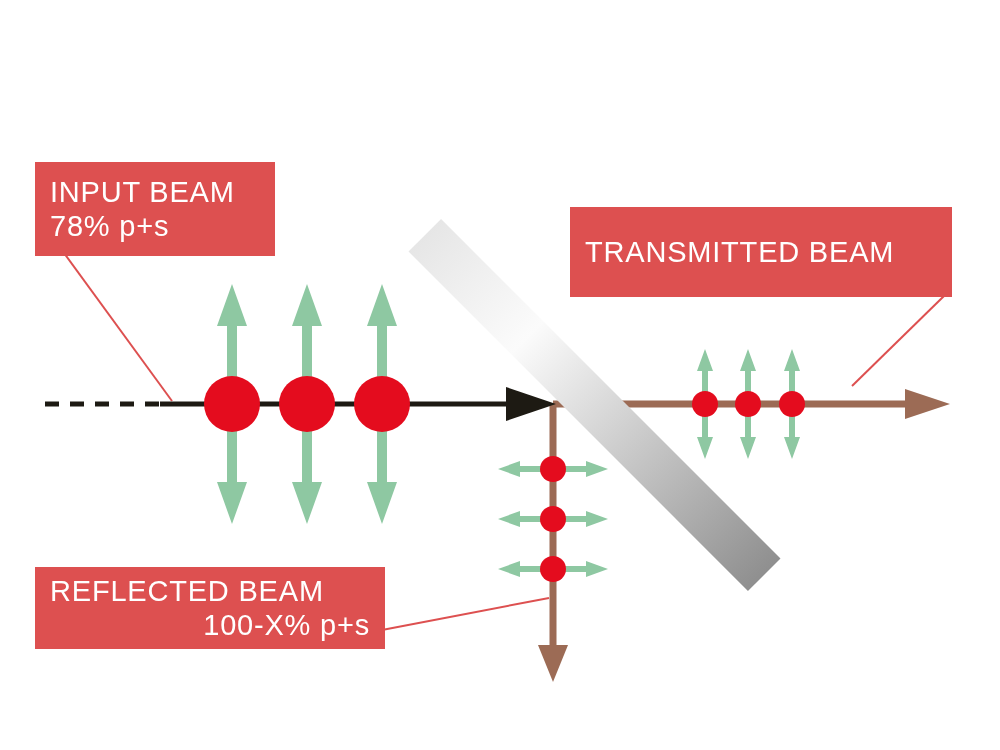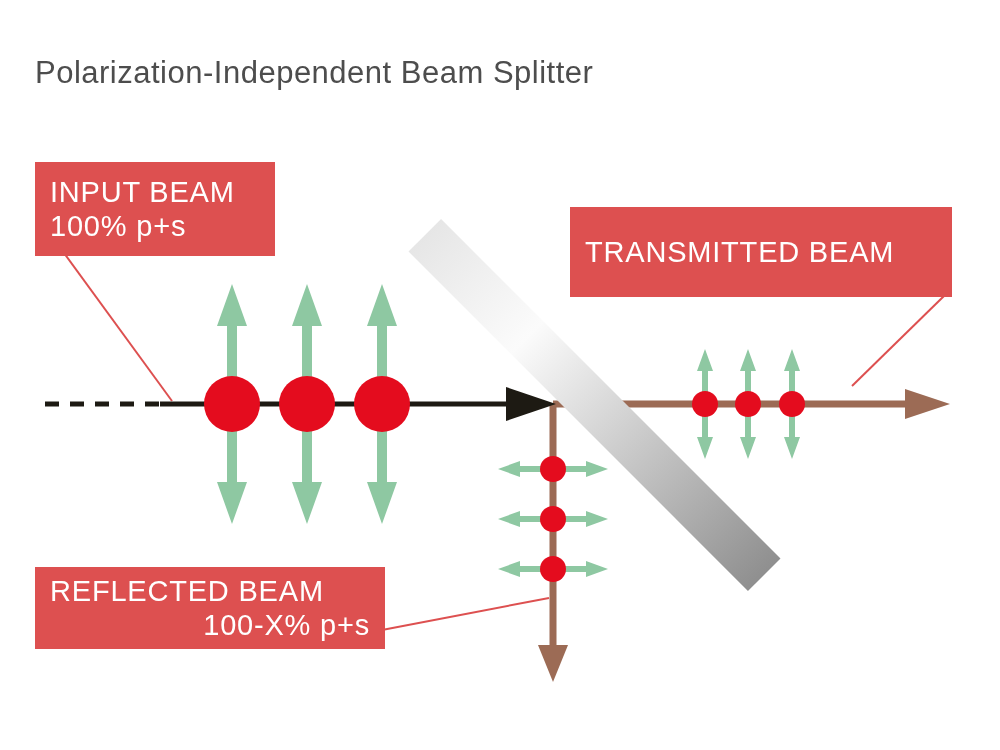--- a/index.html
+++ b/index.html
@@ -57,21 +57,20 @@
   .dark-fill    { fill: var(--input-beam, #1d1a13); }
   .dot          { fill: var(--beam-red, #e40c1e); }
   .green-arrow  { fill: var(--polarization-green, #8ec8a2); }
   .leader       { stroke: var(--label-bg, #dd5050); stroke-width: 2; }
 </style>
 </head>
 <body>
 
 <div id="stage">
 
-  <div class="page-title">Polarization-Independent Beam Splitter</div>
 
   <svg class="diagram" width="1000" height="750" viewBox="0 0 1000 750">
     <defs>
       <linearGradient id="splitGrad" x1="0" y1="0" x2="1" y2="0">
         <stop offset="0" stop-color="#e6e6e6"></stop>
         <stop offset="0.3" stop-color="#fbfbfb"></stop>
         <stop offset="0.7" stop-color="#bdbdbd"></stop>
         <stop offset="1" stop-color="#8f8f8f"></stop>
       </linearGradient>
 
@@ -114,21 +113,21 @@
     <use href="#dblArrowSm" class="green-arrow" transform="translate(553,469) rotate(90)"></use>
     <use href="#dblArrowSm" class="green-arrow" transform="translate(553,519) rotate(90)"></use>
     <use href="#dblArrowSm" class="green-arrow" transform="translate(553,569) rotate(90)"></use>
     <circle class="dot" cx="553" cy="469" r="13"></circle>
     <circle class="dot" cx="553" cy="519" r="13"></circle>
     <circle class="dot" cx="553" cy="569" r="13"></circle>
   </svg>
 
   <div class="label-box" id="input-label">
     <div class="l1">INPUT BEAM</div>
-    <div class="l2">100% p+s</div>
+    <div class="l2">78% p+s</div>
   </div>
 
   <div class="label-box" id="transmitted-label">
     <div class="l1">TRANSMITTED BEAM</div>
   </div>
 
   <div class="label-box" id="reflected-label">
     <div class="l1">REFLECTED BEAM</div>
     <div class="l2">100-X% p+s</div>
   </div>

